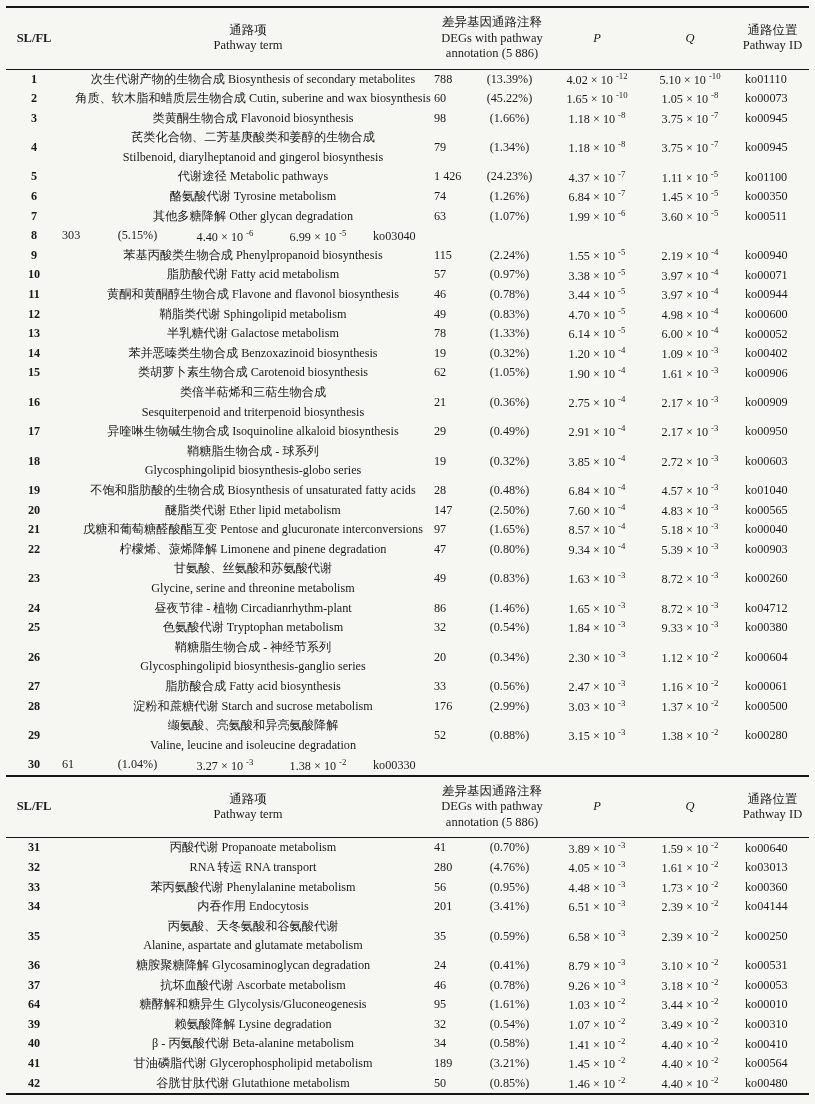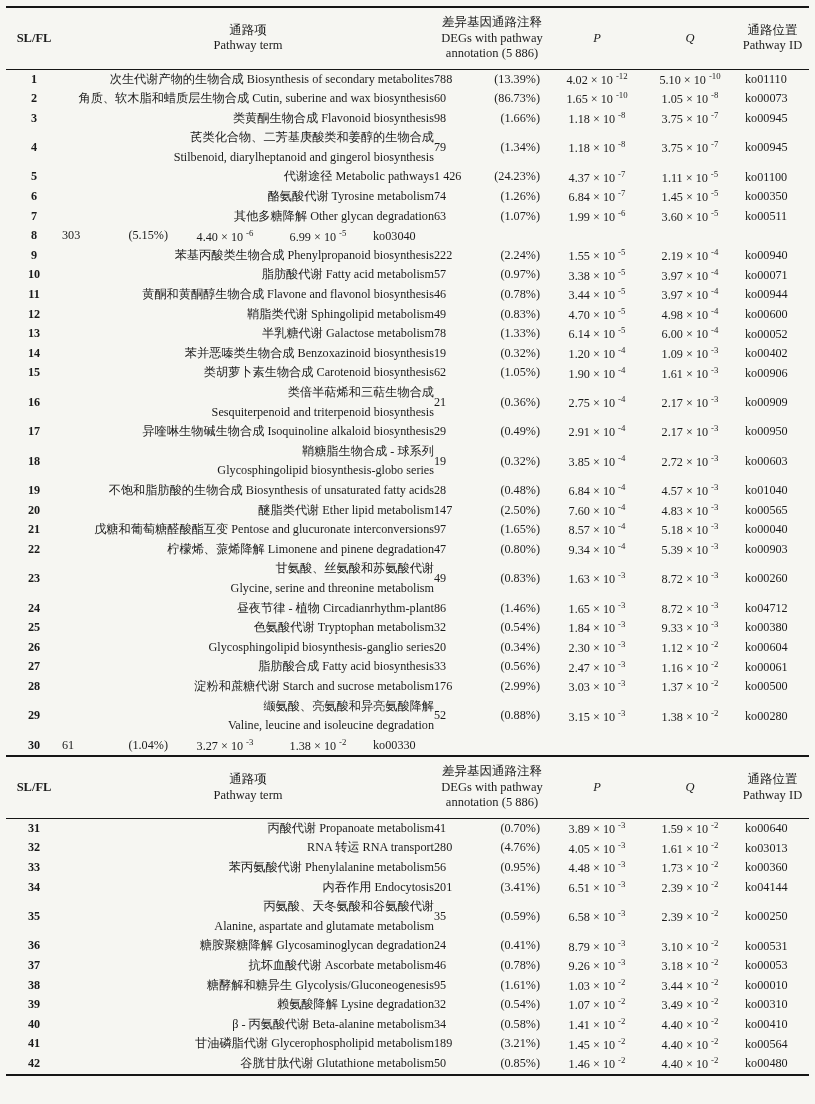--- a/index.html
+++ b/index.html
@@ -32,26 +32,26 @@
     font-size:12.2px;
   }
   .c { flex:none; }
   .c-sl   { width:56px;  text-align:center;font-weight:bold; }
   .c-term { width:372px; }
   .c-degs { width:116px; }
   .c-p    { width:94px;  text-align:center; white-space:nowrap; }
   .c-q    { width:92px;  text-align:center; white-space:nowrap; }
   .c-id   { width:73px;  text-align:left; padding-left:9px; }
   .thead .c-id { padding-left:0; text-align:center; }
-  .cell-term { padding-left:10px; text-align:right; line-height:19.6px; white-space:nowrap; }
+  .cell-term { padding-left:10px; text-align:center; line-height:19.6px; white-space:nowrap; }
   .cell-term div { white-space:nowrap; line-height:19.6px; }
   .cell-num { line-height:19.6px; }
   .cell-degs { line-height:19.6px; white-space:nowrap; }
   .cnt { display:inline-block; width:42px; text-align:left; }
-  .pct { display:inline-block; width:64px; text-align:right; padding-left:3px; }
+  .pct { display:inline-block; width:64px; text-align:center; padding-left:3px; }
   .italic { font-style:italic; }
   sup { font-size:0.72em; margin-left:3px; }
 </style>
 </head>
 <body>
 
 <div class="page">
   <div class="table" id="table-root">
   <div class="thead">
     <div class="c c-sl"><span>SL/FL</span></div>
@@ -77,21 +77,21 @@
     <div class="c c-term cell-term">次生代谢产物的生物合成 Biosynthesis of secondary metabolites</div>
     <div class="c c-degs cell-degs"><span class="cnt">788</span><span class="pct">(13.39%)</span></div>
     <div class="c c-p cell-p">4.02 × 10<sup>-12</sup></div>
     <div class="c c-q cell-q">5.10 × 10<sup>-10</sup></div>
     <div class="c c-id cell-id">ko01110</div>
   </div>
 
   <div class="trow">
     <div class="c c-sl cell-num">2</div>
     <div class="c c-term cell-term">角质、软木脂和蜡质层生物合成 Cutin, suberine and wax biosynthesis</div>
-    <div class="c c-degs cell-degs"><span class="cnt">60</span><span class="pct">(86.73%)</span></div>
+    <div class="c c-degs cell-degs"><span class="cnt">60</span><span class="pct">(45.22%)</span></div>
     <div class="c c-p cell-p">1.65 × 10<sup>-10</sup></div>
     <div class="c c-q cell-q">1.05 × 10<sup>-8</sup></div>
     <div class="c c-id cell-id">ko00073</div>
   </div>
 
   <div class="trow">
     <div class="c c-sl cell-num">3</div>
     <div class="c c-term cell-term">类黄酮生物合成 Flavonoid biosynthesis</div>
     <div class="c c-degs cell-degs"><span class="cnt">98</span><span class="pct">(1.66%)</span></div>
     <div class="c c-p cell-p">1.18 × 10<sup>-8</sup></div>
@@ -142,21 +142,21 @@
     <div class="c c-sl cell-num">8</div>
     <div class="c c-degs cell-degs"><span class="cnt">303</span><span class="pct">(5.15%)</span></div>
     <div class="c c-p cell-p">4.40 × 10<sup>-6</sup></div>
     <div class="c c-q cell-q">6.99 × 10<sup>-5</sup></div>
     <div class="c c-id cell-id">ko03040</div>
   </div>
 
   <div class="trow">
     <div class="c c-sl cell-num">9</div>
     <div class="c c-term cell-term">苯基丙酸类生物合成 Phenylpropanoid biosynthesis</div>
-    <div class="c c-degs cell-degs"><span class="cnt">222</span><span class="pct">(2.24%)</span></div>
+    <div class="c c-degs cell-degs"><span class="cnt">115</span><span class="pct">(2.24%)</span></div>
     <div class="c c-p cell-p">1.55 × 10<sup>-5</sup></div>
     <div class="c c-q cell-q">2.19 × 10<sup>-4</sup></div>
     <div class="c c-id cell-id">ko00940</div>
   </div>
 
   <div class="trow">
     <div class="c c-sl cell-num">10</div>
     <div class="c c-term cell-term">脂肪酸代谢 Fatty acid metabolism</div>
     <div class="c c-degs cell-degs"><span class="cnt">57</span><span class="pct">(0.97%)</span></div>
     <div class="c c-p cell-p">3.38 × 10<sup>-5</sup></div>
@@ -304,20 +304,21 @@
     <div class="c c-term cell-term">色氨酸代谢 Tryptophan metabolism</div>
     <div class="c c-degs cell-degs"><span class="cnt">32</span><span class="pct">(0.54%)</span></div>
     <div class="c c-p cell-p">1.84 × 10<sup>-3</sup></div>
     <div class="c c-q cell-q">9.33 × 10<sup>-3</sup></div>
     <div class="c c-id cell-id">ko00380</div>
   </div>
 
   <div class="trow">
     <div class="c c-sl cell-num">26</div>
     <div class="c c-term cell-term">
+            <div>鞘糖脂生物合成 - 神经节系列</div>
             <div>Glycosphingolipid biosynthesis-ganglio series</div>
           </div>
     <div class="c c-degs cell-degs"><span class="cnt">20</span><span class="pct">(0.34%)</span></div>
     <div class="c c-p cell-p">2.30 × 10<sup>-3</sup></div>
     <div class="c c-q cell-q">1.12 × 10<sup>-2</sup></div>
     <div class="c c-id cell-id">ko00604</div>
   </div>
 
   <div class="trow">
     <div class="c c-sl cell-num">27</div>
@@ -436,21 +437,21 @@
   <div class="trow">
     <div class="c c-sl cell-num">37</div>
     <div class="c c-term cell-term">抗坏血酸代谢 Ascorbate metabolism</div>
     <div class="c c-degs cell-degs"><span class="cnt">46</span><span class="pct">(0.78%)</span></div>
     <div class="c c-p cell-p">9.26 × 10<sup>-3</sup></div>
     <div class="c c-q cell-q">3.18 × 10<sup>-2</sup></div>
     <div class="c c-id cell-id">ko00053</div>
   </div>
 
   <div class="trow">
-    <div class="c c-sl cell-num">38</div>
+    <div class="c c-sl cell-num">64</div>
     <div class="c c-term cell-term">糖酵解和糖异生 Glycolysis/Gluconeogenesis</div>
     <div class="c c-degs cell-degs"><span class="cnt">95</span><span class="pct">(1.61%)</span></div>
     <div class="c c-p cell-p">1.03 × 10<sup>-2</sup></div>
     <div class="c c-q cell-q">3.44 × 10<sup>-2</sup></div>
     <div class="c c-id cell-id">ko00010</div>
   </div>
 
   <div class="trow">
     <div class="c c-sl cell-num">39</div>
     <div class="c c-term cell-term">赖氨酸降解 Lysine degradation</div>

